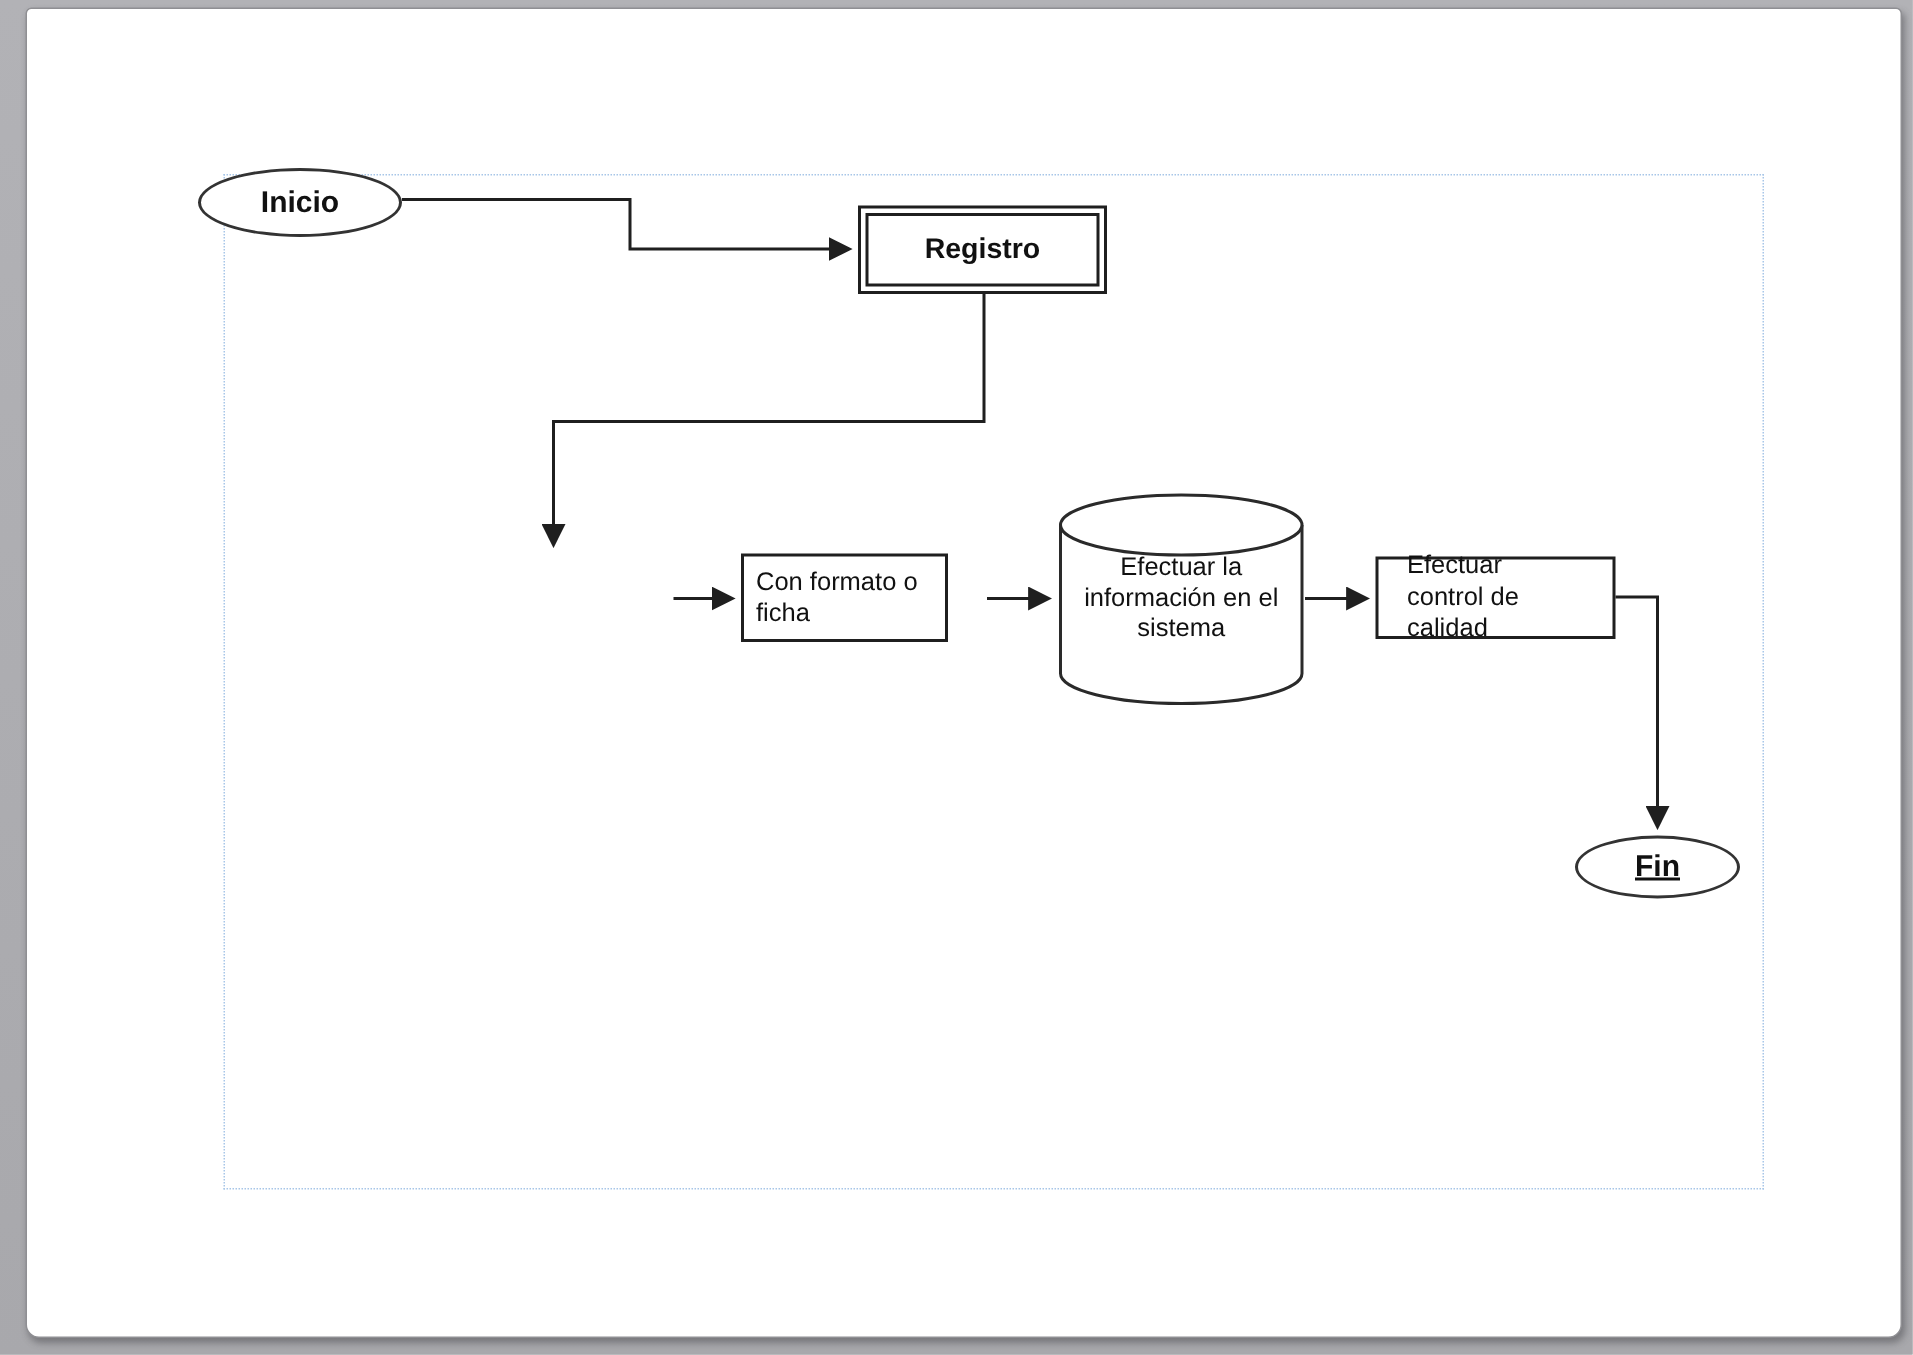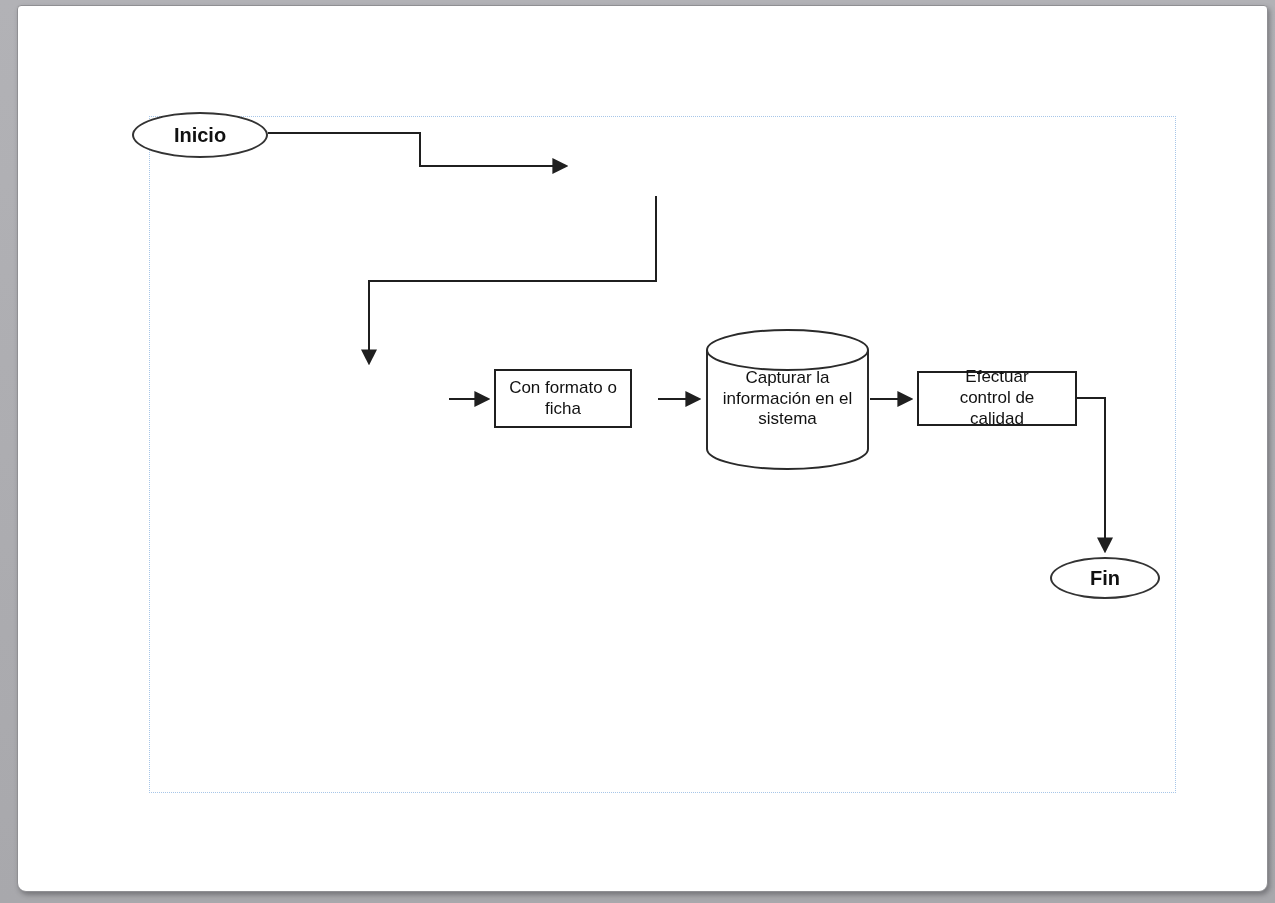--- a/index.html
+++ b/index.html
@@ -46,21 +46,21 @@
     pointer-events: none;
   }
   .node {
     position: absolute;
     box-sizing: border-box;
     background: #ffffff;
     color: #111111;
     display: flex;
     align-items: center;
     justify-content: center;
-    text-align: center;
+    text-align: left;
   }
   .process {
     border: 2px solid #1f1f1f;
     font-size: 17px;
     line-height: 1.22;
   }
   .process .lbl { max-width: 118px; }
   .terminator {
     border: 2px solid #333333;
     border-radius: 50%;
@@ -124,35 +124,40 @@
       <path d="M 658 399 H 699" marker-end="url(#arrow)"></path>
       <path d="M 870 399 H 911" marker-end="url(#arrow)"></path>
       <path d="M 1070 398 H 1105 V 551" marker-end="url(#arrow)"></path>
     </g>
   </svg>
 
   <div class="node terminator" style="left:132px; top:112px; width:136px; height:46px;">
     <span class="lbl">Inicio</span>
   </div>
 
+  <div class="node predefined" style="left:572px; top:137px; width:166px; height:59px;">
+    <div class="inner">
+      <span class="lbl">Registro</span>
+    </div>
+  </div>
 
 
   <div class="node process" style="left:494px; top:369px; width:138px; height:59px;">
     <span class="lbl">Con formato o ficha</span>
   </div>
 
   <div class="cylinder">
     <svg width="165" height="143" viewBox="0 0 165 143" xmlns="http://www.w3.org/2000/svg">
       <path d="M 2 22 L 2 121 A 80.5 20 0 0 0 163 121 L 163 22" fill="#ffffff" stroke="#2a2a2a" stroke-width="2"></path>
       <ellipse cx="82.5" cy="22" rx="80.5" ry="20" fill="#ffffff" stroke="#2a2a2a" stroke-width="2"></ellipse>
     </svg>
-    <div class="lbl">Capturar la información en el sistema</div>
+    <div class="lbl">Efectuar la información en el sistema</div>
   </div>
 
   <div class="node process" style="left:917px; top:371px; width:160px; height:55px;">
     <span class="lbl">Efectuar control de calidad</span>
   </div>
 
-  <div class="node terminator" style="left:1050px; top:557px; width:110px; height:42px;">
+  <div class="node terminator" style="left:1050px; top:557px; width:110px; height:42px;text-decoration:underline;">
     <span class="lbl">Fin</span>
   </div>
 
 </div>
 
 </body></html>

